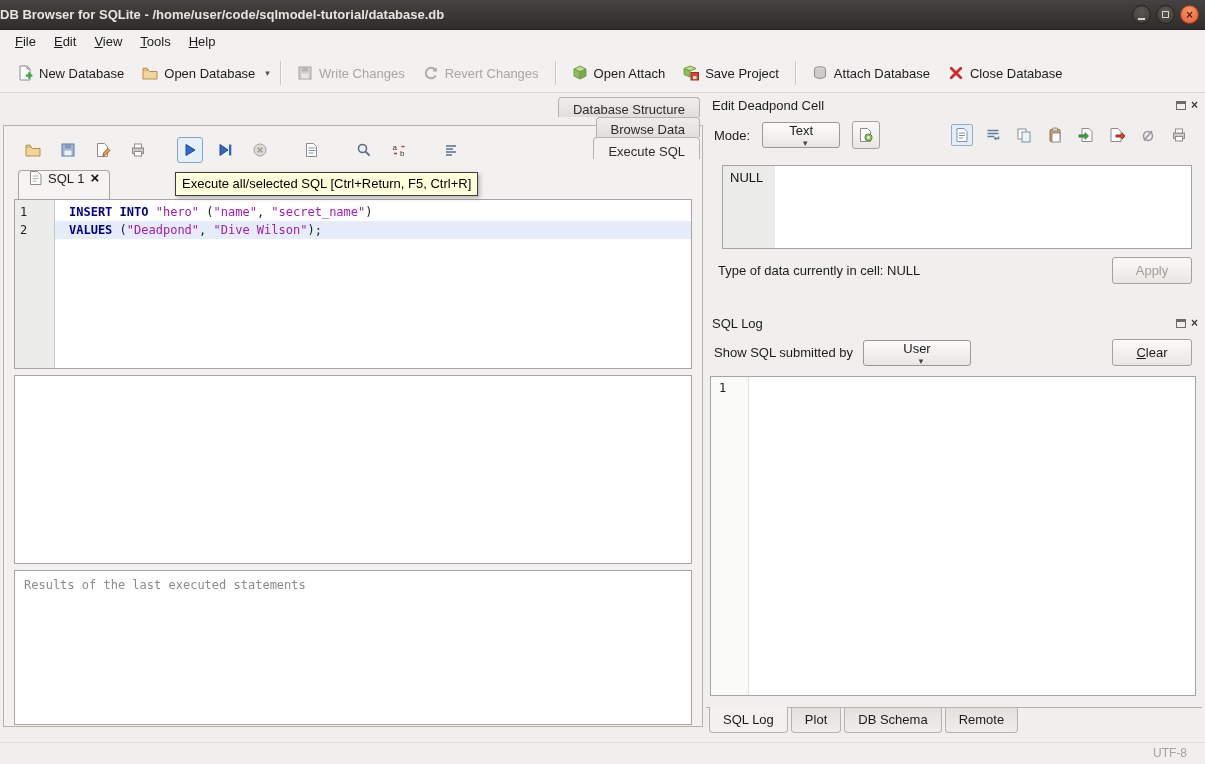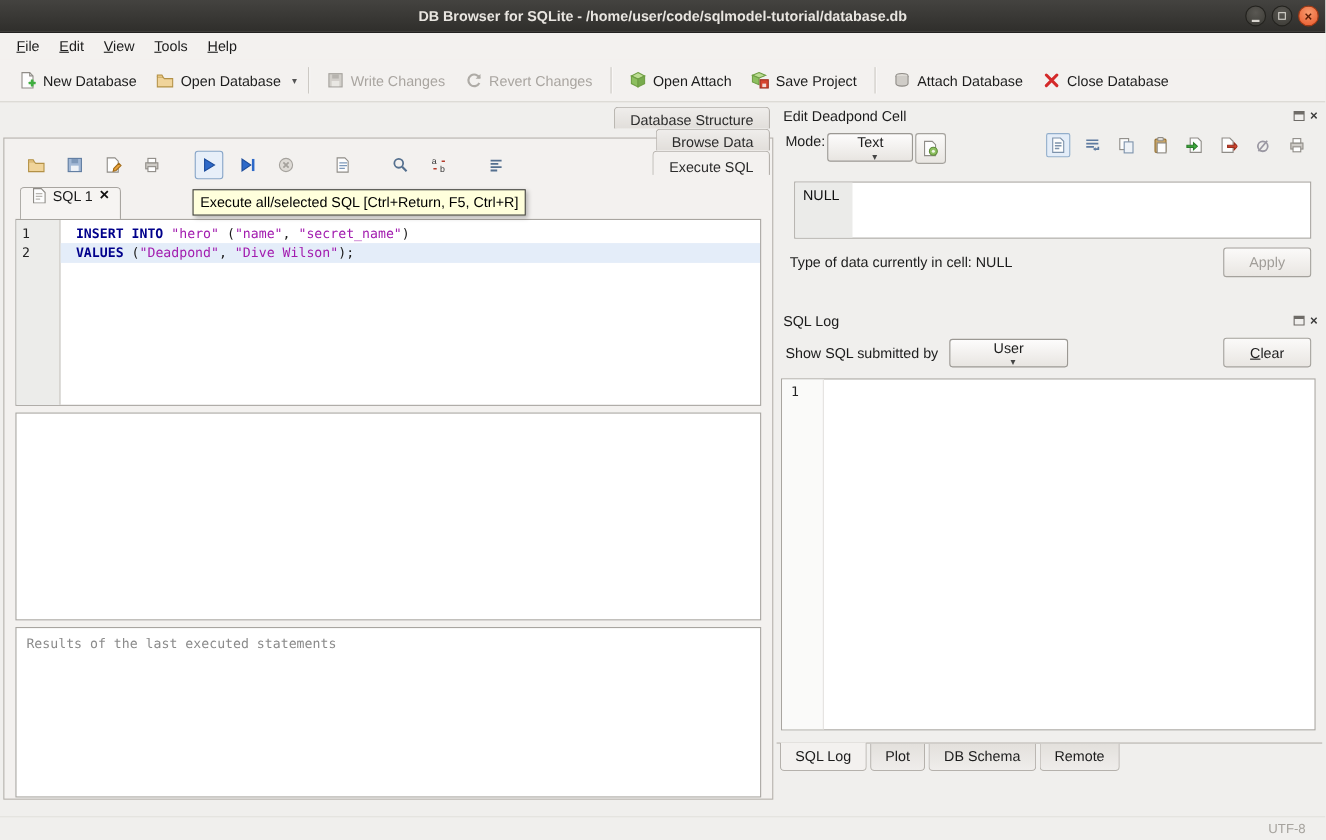--- a/index.html
+++ b/index.html
@@ -6,21 +6,21 @@
   html,body { margin:0; padding:0; }
   body {
     width:1205px; height:764px; overflow:hidden; position:relative;
     font-family:"Liberation Sans","DejaVu Sans",sans-serif; font-size:13px; color:#1c1c1c;
     background:#f0efed;
   }
 
   
   .titlebar { height:30px; background:linear-gradient(#444340,#2f2e2b); border-bottom:1px solid #222120;
     display:flex; align-items:center; position:relative; }
-  .titlebar .title { flex:1; text-align:center; color:#e8e5e0; font-weight:bold; font-size:13px; }
+  .titlebar .title { flex:1; color:#e8e5e0; font-weight:bold; font-size:13px; }
   .win-controls { position:absolute; right:6px; top:5px; display:flex; gap:5px; }
   .win-btn { width:19px; height:19px; border-radius:50%; border:1px solid #23221e;
     background:radial-gradient(circle at 50% 32%, #5a5853, #3a3934); position:relative; cursor:default; }
   .win-btn .g-min { position:absolute; left:5px; top:12px; width:7px; height:2px; background:#d8d5cf; }
   .win-btn .g-max { position:absolute; left:5px; top:5px; width:7px; height:7px; border:1px solid #d8d5cf; }
   .win-btn.close { background:radial-gradient(circle at 50% 32%, #f79a6d, #e8582b); border-color:#a23a15; }
   .win-btn.close .g-x { position:absolute; left:0; top:1px; width:100%; text-align:center; color:#5c1d06; font-size:12px; font-weight:bold; line-height:16px; }
 
   
   .menubar { height:24px; background:#f3f1ef; display:flex; align-items:center; padding-left:6px; }
@@ -73,33 +73,33 @@
     padding:3px 6px 4px; font-size:13px; color:#000; box-shadow:2px 2px 4px rgba(0,0,0,.25); white-space:nowrap; }
 
   
   .right-dock { position:absolute; left:706px; top:0; width:496px; height:649px; }
   .dock-header { display:flex; align-items:center; height:22px; padding:2px 4px 0 6px; }
   .dock-title { flex:1; }
   .dock-icons { display:flex; gap:5px; align-items:center; }
   .dock-float { width:10px; height:9px; border:1px solid #6e6b67; border-top:3px solid #6e6b67; }
   .dock-x { font-size:12px; line-height:10px; color:#3c3c3c; font-weight:bold; }
 
-  .mode-row { display:flex; align-items:flex-start; gap:2px; padding:6px 8px 4px; }
+  .mode-row { display:flex; align-items:center; gap:12px; padding:6px 8px 4px; }
   .combo { display:flex; align-items:center; justify-content:space-between; height:26px; padding:0 6px;
     background:linear-gradient(#fdfcfc,#e8e5e1); border:1px solid #9b9893; border-radius:3px;flex-direction:column; }
   .combo .arrow { font-size:9px; color:#444; margin-left:8px; }
   .combo.mode { width:78px; }
   .combo.user { width:108px; }
   .sq-btn { width:28px; height:28px; display:flex; align-items:center; justify-content:center;
     background:linear-gradient(#fbfaf9,#e9e6e2); border:1px solid #a5a29d; border-radius:3px; }
   .cell-icons { display:flex; align-items:center; gap:9px; margin-left:auto; padding-right:4px; }
   .mini-btn { width:22px; height:22px; display:flex; align-items:center; justify-content:center; border:1px solid transparent; border-radius:2px; }
   .mini-btn.pressed { border:1px solid #92aecb; background:#e4edf8; }
 
-  .cell-box { margin:12px 10px 0 16px; height:52px; border:1px solid #a8a5a0; background:#fff; display:flex; }
+  .cell-box { margin:12px 10px 0 16px; height:84px; border:1px solid #a8a5a0; background:#fff; display:flex; }
   .cell-gutter { width:52px; background:#ebebe9; padding:4px 0 0 7px; color:#111; }
   .cell-edit { flex:1; }
 
   .cell-info { position:relative; padding:14px 10px 0 12px; height:62px; }
   .cell-info .line1 { margin-bottom:7px; }
   .btn { display:inline-block; text-align:center; background:linear-gradient(#fbfaf9,#e9e6e2);
     border:1px solid #a5a29d; border-radius:3px; }
   .apply-btn { position:absolute; right:10px; top:8px; width:80px; height:27px; line-height:25px; color:#a09d98; }
 
   .filter-row { display:flex; align-items:center; gap:10px; padding:6px 10px 4px 8px; }

